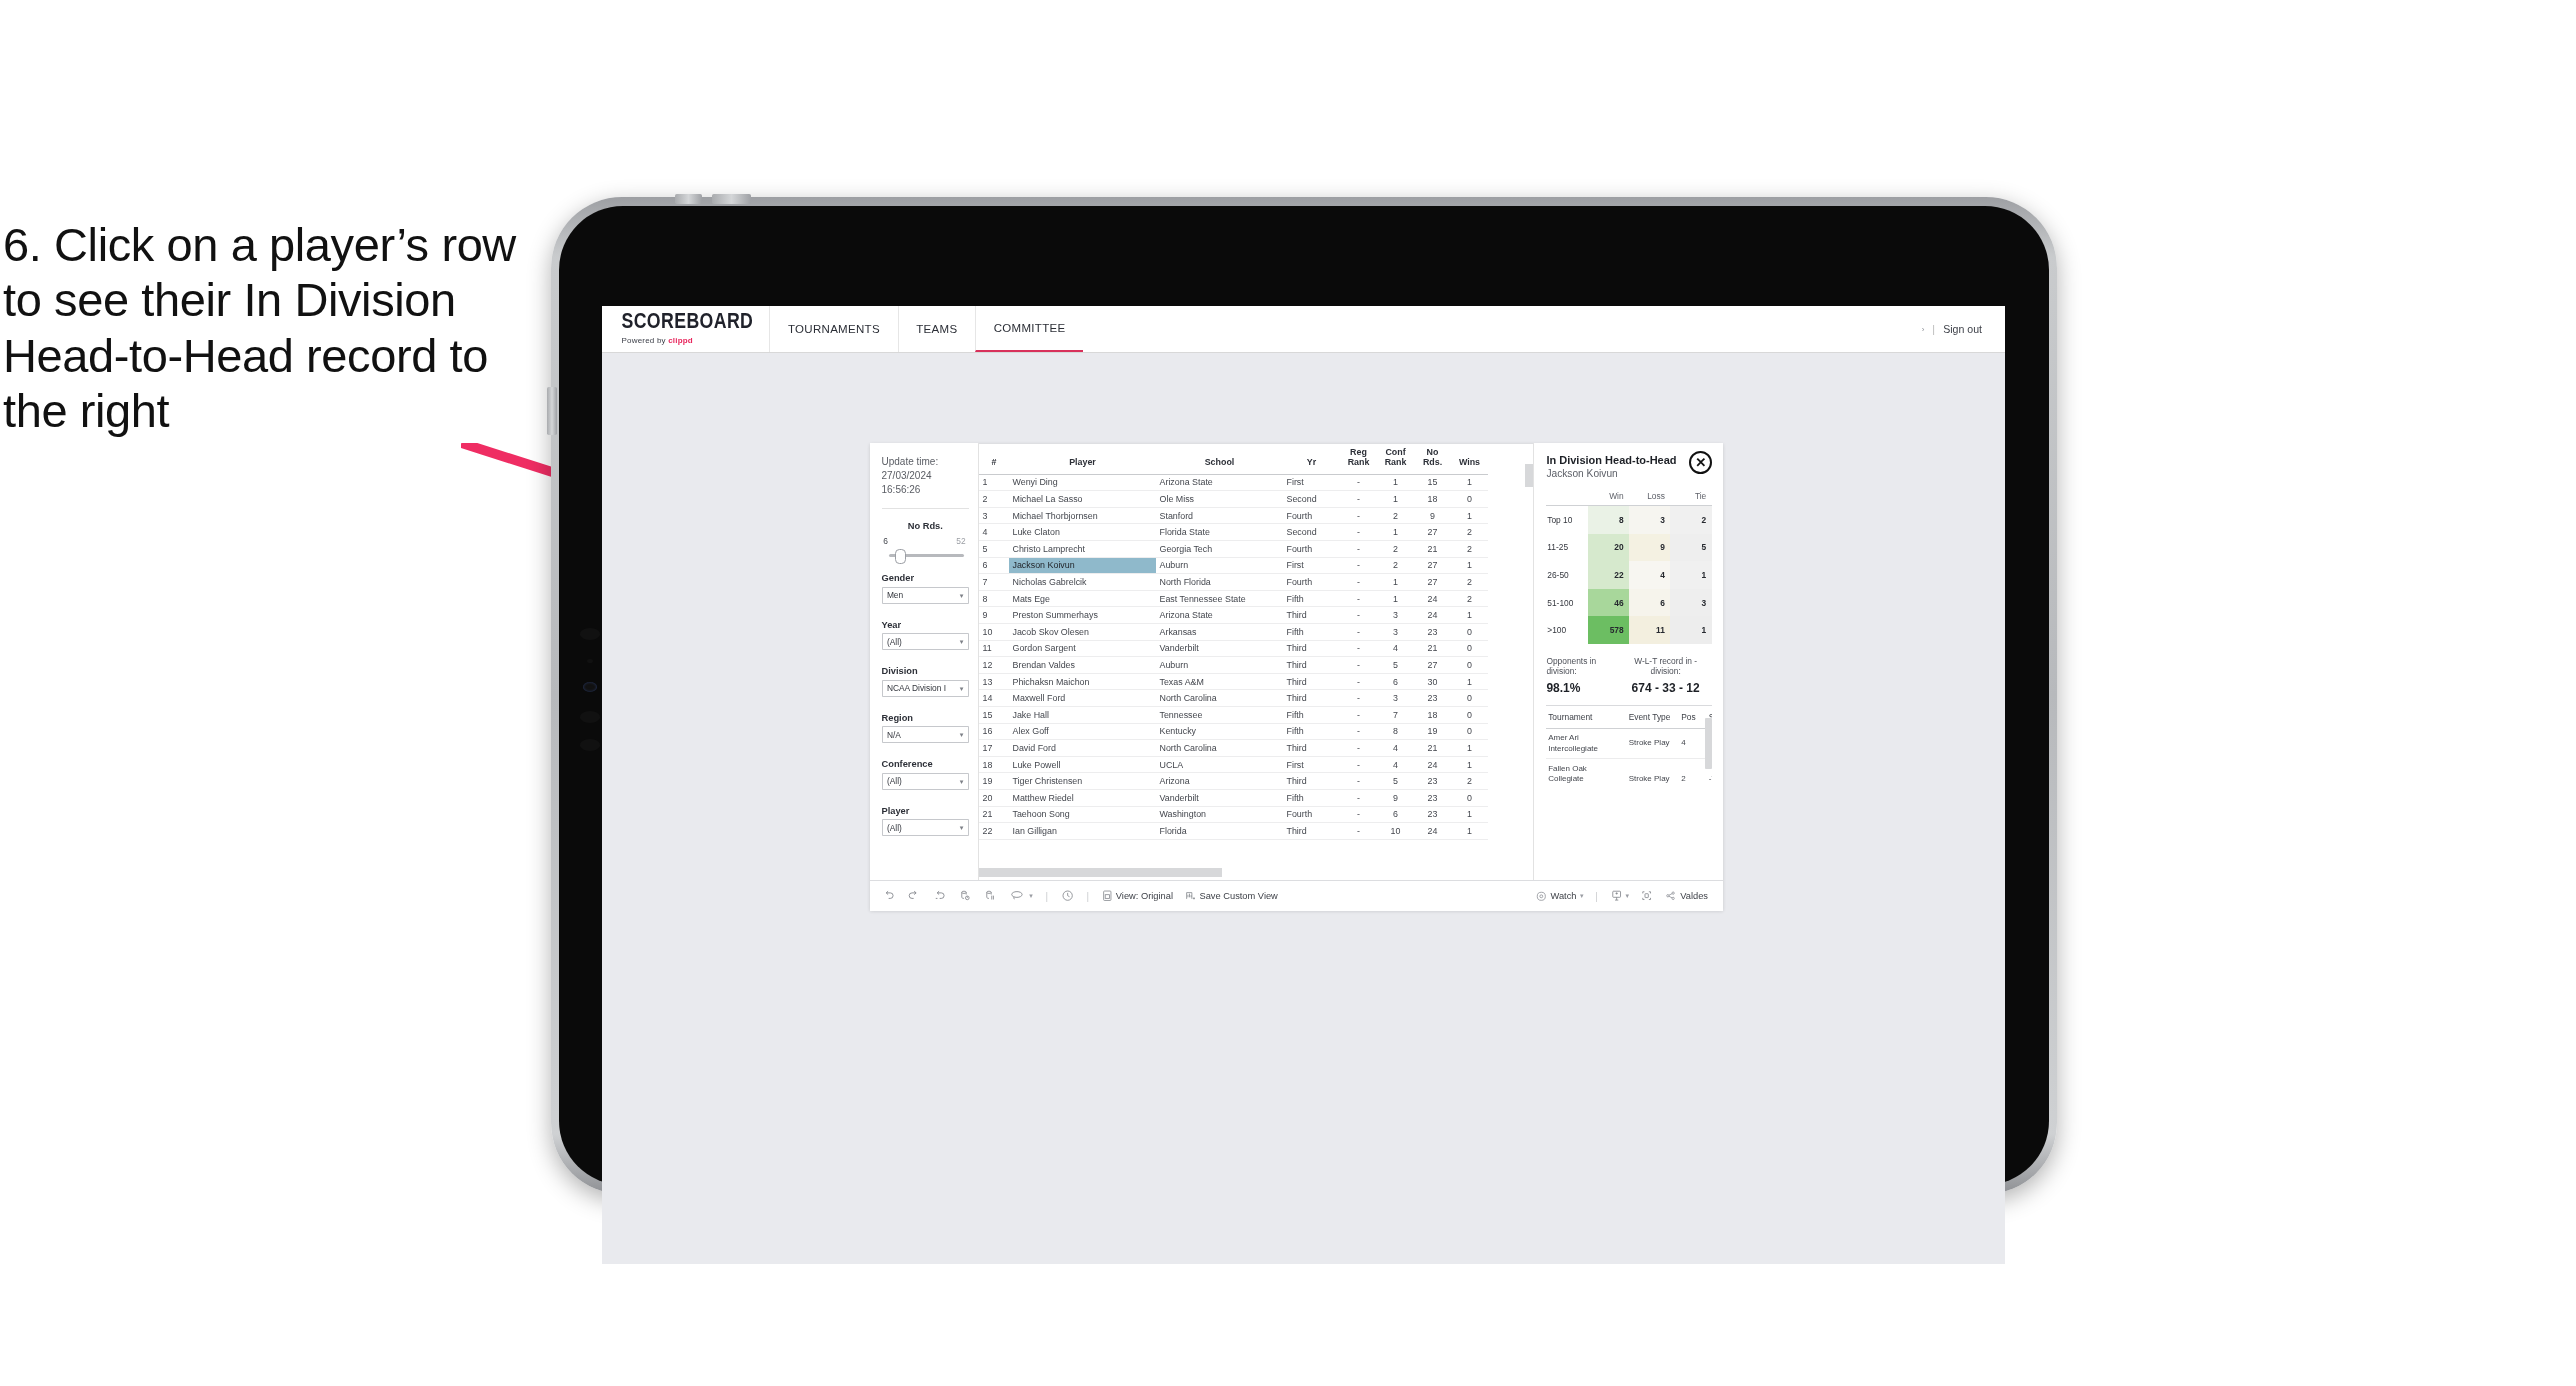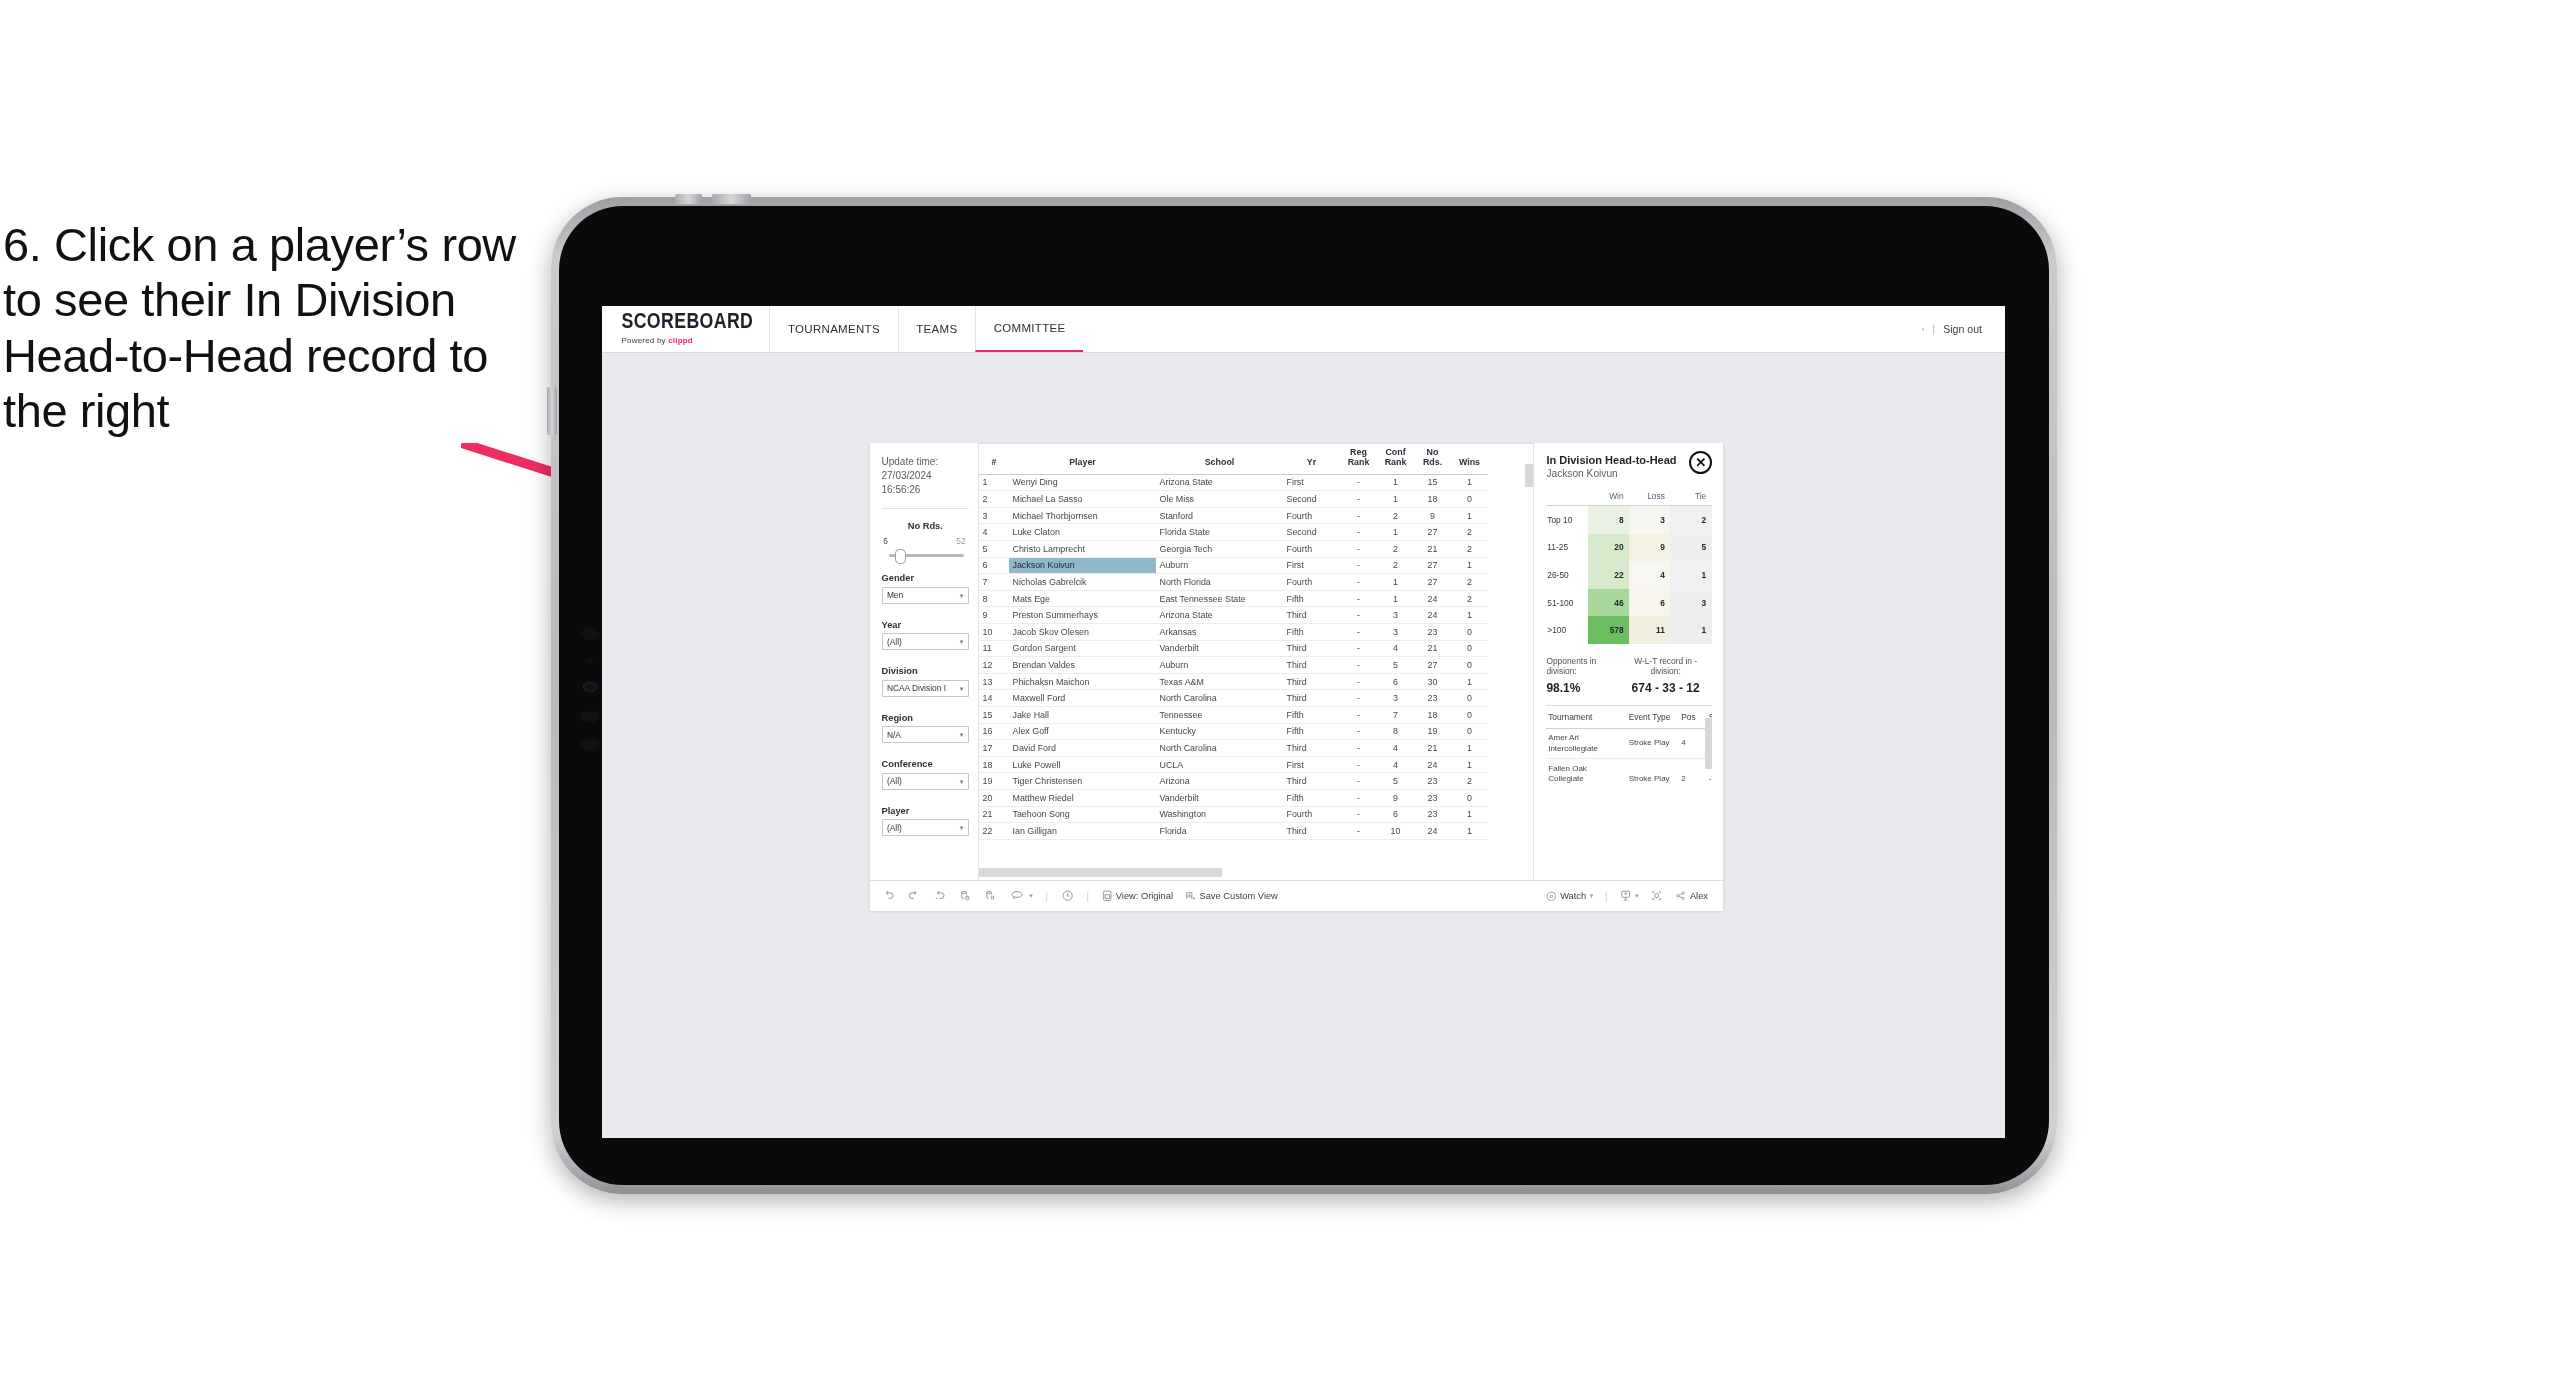--- a/index.html
+++ b/index.html
@@ -38,21 +38,21 @@
   #tablet .cam{position:absolute;border-radius:50%;background:#111;}
   #cam1{left:29px;top:431px;width:19.5px;height:11.5px;background:#151515;}
   #cam2{left:36px;top:462px;width:6.2px;height:4.4px;background:#1a1a1a;}
   #cam3{left:32px;top:485px;width:14px;height:9.7px;background:#10141f;
      box-shadow:inset 0 0 2.7px #2b3c6b;}
   #cam4{left:29px;top:514px;width:19.5px;height:11.5px;background:#151515;}
   #cam5{left:29px;top:542px;width:19.5px;height:11.5px;background:#151515;}
 
   
   #screen{
-    position:absolute;left:602px;top:306px;width:1403px;height:832px;
+    position:absolute;left:602px;top:306px;width:1403px;height:958px;
     background:#e9eaee;overflow:hidden;
   }
 
   
   .topbar{height:46px;background:#ffffff;display:flex;align-items:stretch;
      border-bottom:0.9px solid #d8d8d8;position:relative;}
   .brand{display:flex;flex-direction:column;justify-content:center;padding:0 16px 0 19.5px;}
   .brand-title{font-size:17.7px;font-weight:700;letter-spacing:0.4px;color:#20222b;
      font-family:"Liberation Sans",sans-serif;line-height:1;
      transform:scaleY(1.25);transform-origin:left center;}
@@ -696,19 +696,19 @@
               <rect x="9" y="8.5" width="6" height="7" rx="1"></rect>
             </svg>
           </span>
         <span class="txt">
           <svg width="11.5" height="11.5" viewBox="0 0 24 24" fill="none" stroke="#82858b" stroke-width="1.5">
               <circle cx="6" cy="12" r="2.4"></circle>
               <circle cx="17" cy="6.5" r="2.4"></circle>
               <circle cx="17" cy="17.5" r="2.4"></circle>
               <path d="M8.2 10.9 14.9 7.6M8.2 13.1l6.7 3.3"></path>
             </svg>
-          <span>Alex</span>
+          <span>Valdes</span>
         </span>
       </div>
     </div>
   </div>
 </div>
 
 
 </body></html>

